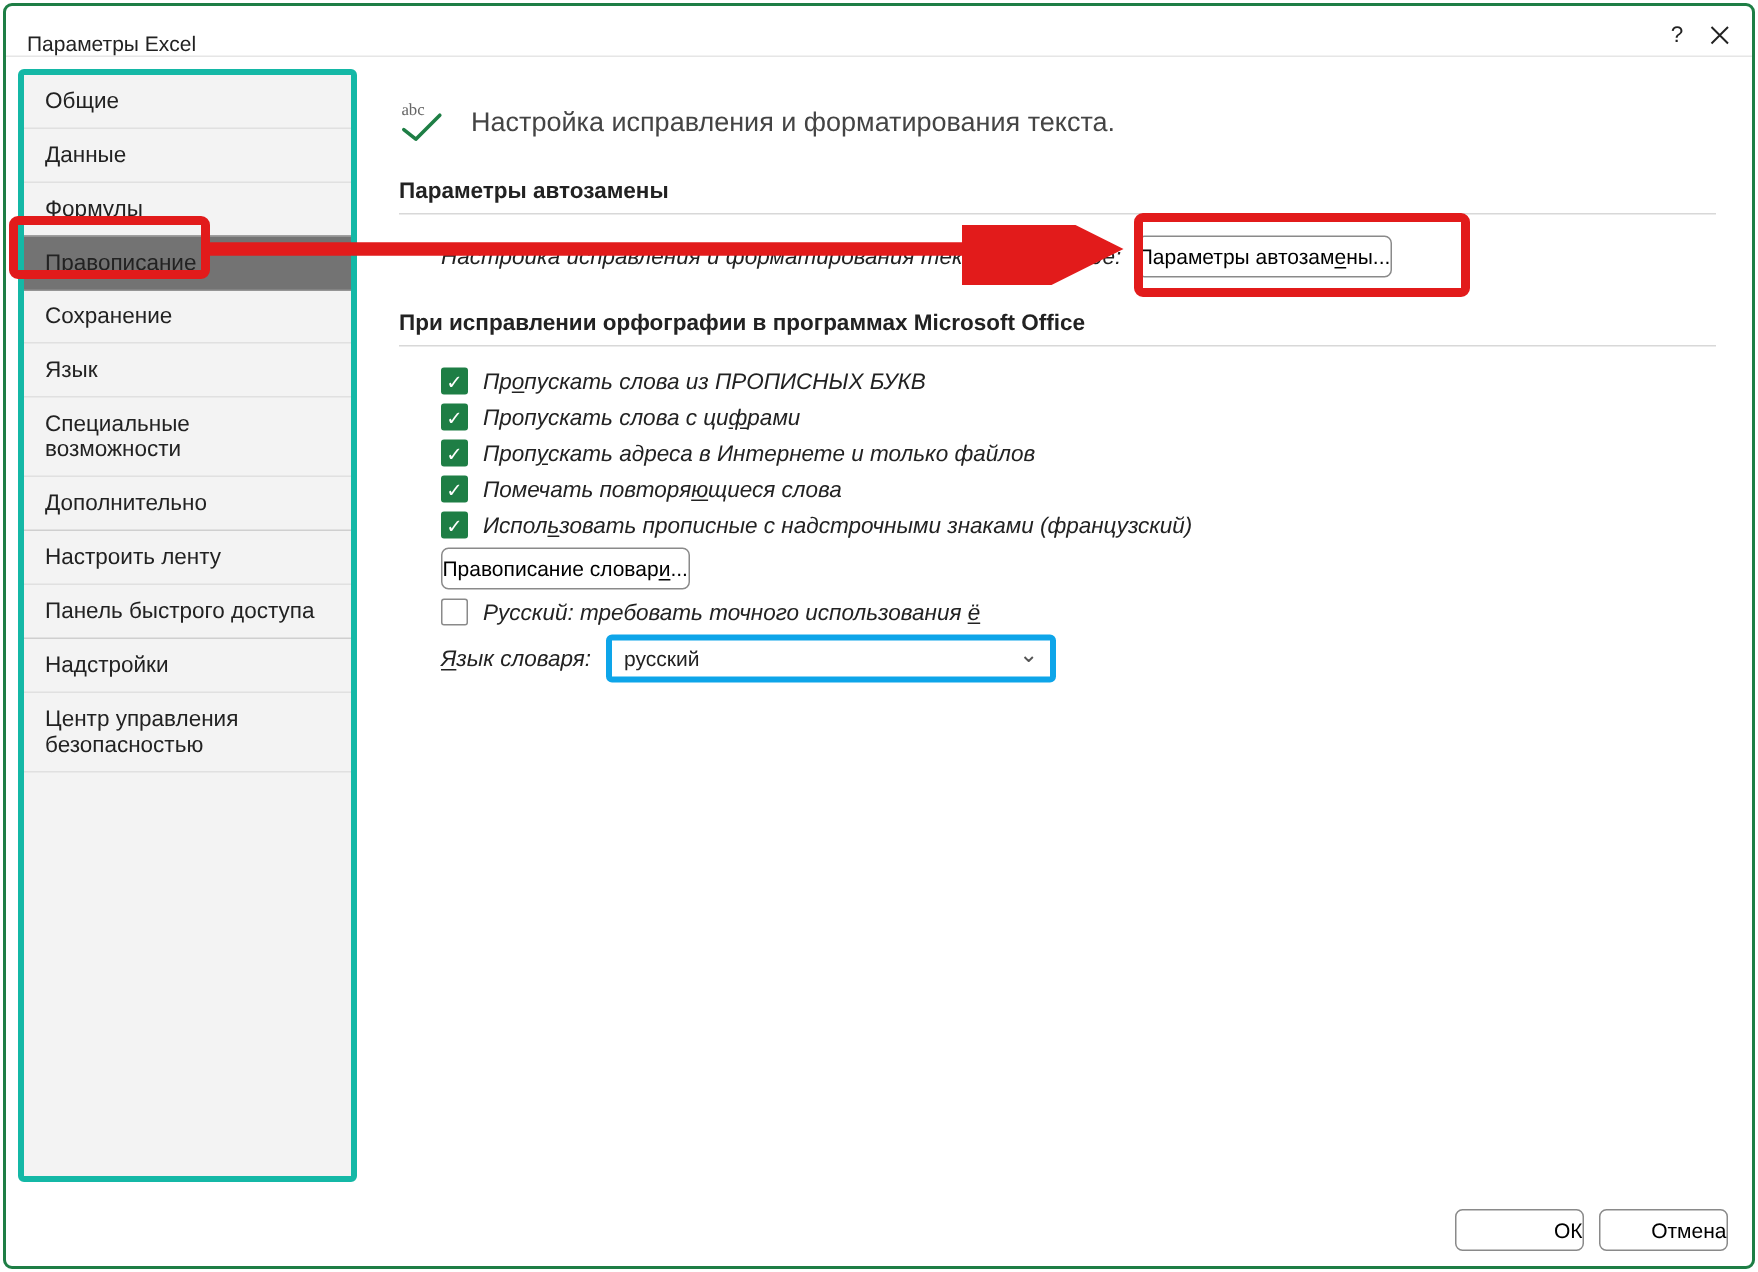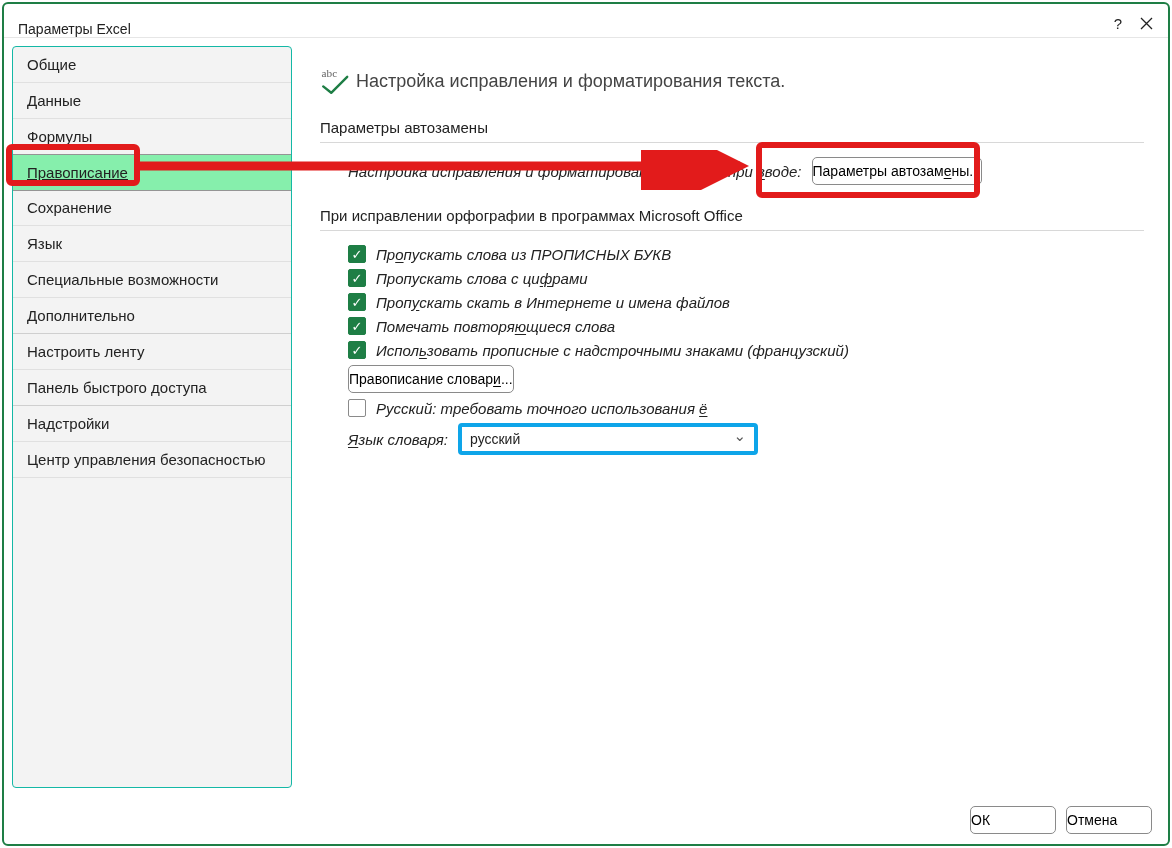--- a/index.html
+++ b/index.html
@@ -37,60 +37,60 @@
     font-size: 15px;
     color: #222;
     cursor: default;
   }
   .body {
     display: flex;
     height: calc(100% - 34px - 48px);
     padding: 8px;
   }
   .sidebar {
-    width: 280px;
-    border: 1px solid #14b8a6;
+    width: 226px;
+    border: 4px solid #14b8a6;
     border-radius: 4px;
     background: #f3f3f3;
     overflow: hidden;
   }
   .sidebar .item {
     padding: 9px 14px;
     border-bottom: 1px solid #e0e0e0;
     font-size: 15px;
     cursor: default;
   }
   .sidebar .item.no-border { border-bottom: none; }
   .sidebar .group-sep {
     border-top: 1px solid #cfcfcf;
   }
   .sidebar .item.selected {
-    background: #86efac;
+    background: #737373;
     border: 1px solid #949494;
     margin: -1px;
     position: relative;
     z-index: 0;
     text-decoration: underline;
   }
   .content {
     flex: 1;
     padding: 8px 16px 8px 28px;
     overflow: auto;
   }
   .header-row {
     display: flex;
     align-items: center;
-    gap: 4px;
+    gap: 16px;
     margin-bottom: 20px;
     margin-top: 10px;
   }
   .header-icon svg { width: 32px; height: 32px; }
   .header-text { font-size: 18px; color: #444; }
   .section-title {
-    font-weight: 400;
+    font-weight: 700;
     font-size: 15px;
     margin: 10px 0 4px 0;
   }
   hr.sep {
     border: none;
     border-top: 1px solid #d8d8d8;
     margin: 6px 0 14px 0;
   }
   .row {
     display: flex;
@@ -149,21 +149,21 @@
     bottom: 0;
     right: 0;
     left: 0;
     height: 48px;
     display: flex;
     align-items: center;
     justify-content: flex-end;
     gap: 10px;
     padding: 0 16px;
   }
-  .footer .btn-std { min-width: 86px; text-align: left; }
+  .footer .btn-std { min-width: 86px; text-align: right; }
   .underline { text-decoration: underline; text-underline-offset: 2px; }
   
   .highlight-box {
     position: absolute;
     border: 6px solid #e21b1b;
     border-radius: 6px;
     pointer-events: none;
     z-index: 10;
   }
   .arrow-svg {
@@ -234,21 +234,21 @@
           <div class="row indent">
             <span class="checkbox checked"></span>
             <span class="label"><span>Пр</span><span class="underline">о</span><span>пускать слова из ПРОПИСНЫХ БУКВ</span></span>
           </div>
           <div class="row indent">
             <span class="checkbox checked"></span>
             <span class="label"><span>Пропускать слова с ци</span><span class="underline">ф</span><span>рами</span></span>
           </div>
           <div class="row indent">
             <span class="checkbox checked"></span>
-            <span class="label"><span>Проп</span><span class="underline">у</span><span>скать скать в Интернете и имена файлов</span></span>
+            <span class="label"><span>Проп</span><span class="underline">у</span><span>скать адреса в Интернете и только файлов</span></span>
           </div>
           <div class="row indent">
             <span class="checkbox checked"></span>
             <span class="label"><span>Помечать повторя</span><span class="underline">ю</span><span>щиеся слова</span></span>
           </div>
           <div class="row indent">
             <span class="checkbox checked"></span>
             <span class="label"><span>Испол</span><span class="underline">ь</span><span>зовать прописные с надстрочными знаками (французский)</span></span>
           </div>
         </div>

